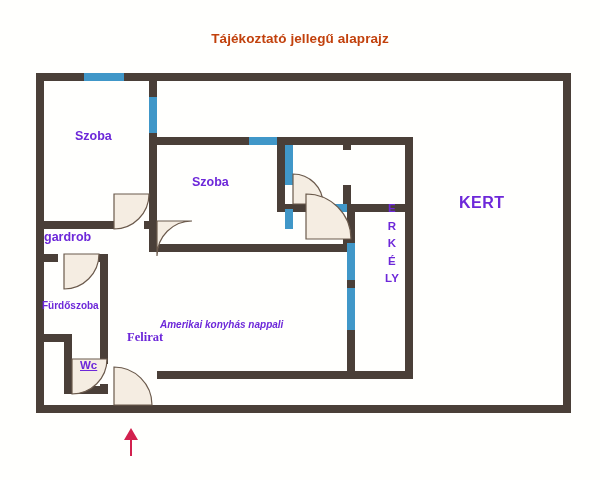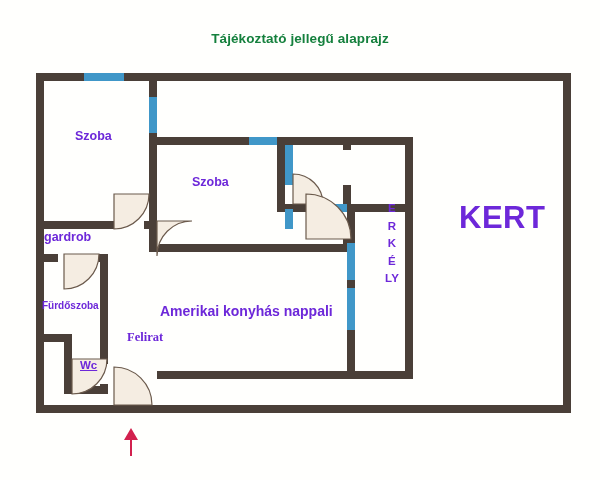--- a/index.html
+++ b/index.html
@@ -16,43 +16,43 @@
     overflow: hidden;
   }
   #plan-title {
     position: absolute;
     left: 0;
     top: 31px;
     width: 600px;
     text-align: center;
     font-size: 13.5px;
     font-weight: bold;
-    color: #15803d;
+    color: #c2410c;
     letter-spacing: 0.1px;
   }
   #floorplan-svg {
     position: absolute;
     left: 0;
     top: 0;
   }
   .room-label {
     position: absolute;
     font-weight: bold;
     color: #6d28d9;
     white-space: nowrap;
     line-height: 1;
   }
   .label-szoba1 { left: 75px;  top: 130px; font-size: 12.5px; }
   .label-szoba2 { left: 192px; top: 176px; font-size: 12.5px; }
   .label-gardrob { left: 44px;  top: 231px; font-size: 12.5px; }
   .label-furdo  { left: 42px;  top: 301px; font-size: 10px; }
   .label-wc     { left: 80px;  top: 360px; font-size: 11.5px; text-decoration: underline; }
   .label-felirat{ left: 127px; top: 331px; font-size: 12.5px; font-family: Liberation Serif, serif; }
-  .label-nappali{ left: 160px; top: 304px; font-size: 14px; }
-  .label-kert   { left: 459px; top: 202px; font-size: 31px; letter-spacing: 0.5px; }
+  .label-nappali{ left: 160px; top: 320px; font-size: 10px; font-style: italic; }
+  .label-kert   { left: 459px; top: 195px; font-size: 16px; letter-spacing: 0.5px; }
   .label-erkely {
     left: 381px;
     top: 200px;
     font-size: 11.5px;
     text-align: center;
     width: 22px;
     line-height: 17.5px;
     letter-spacing: 0.3px;
   }
   .label-erkely span { display: block; }

